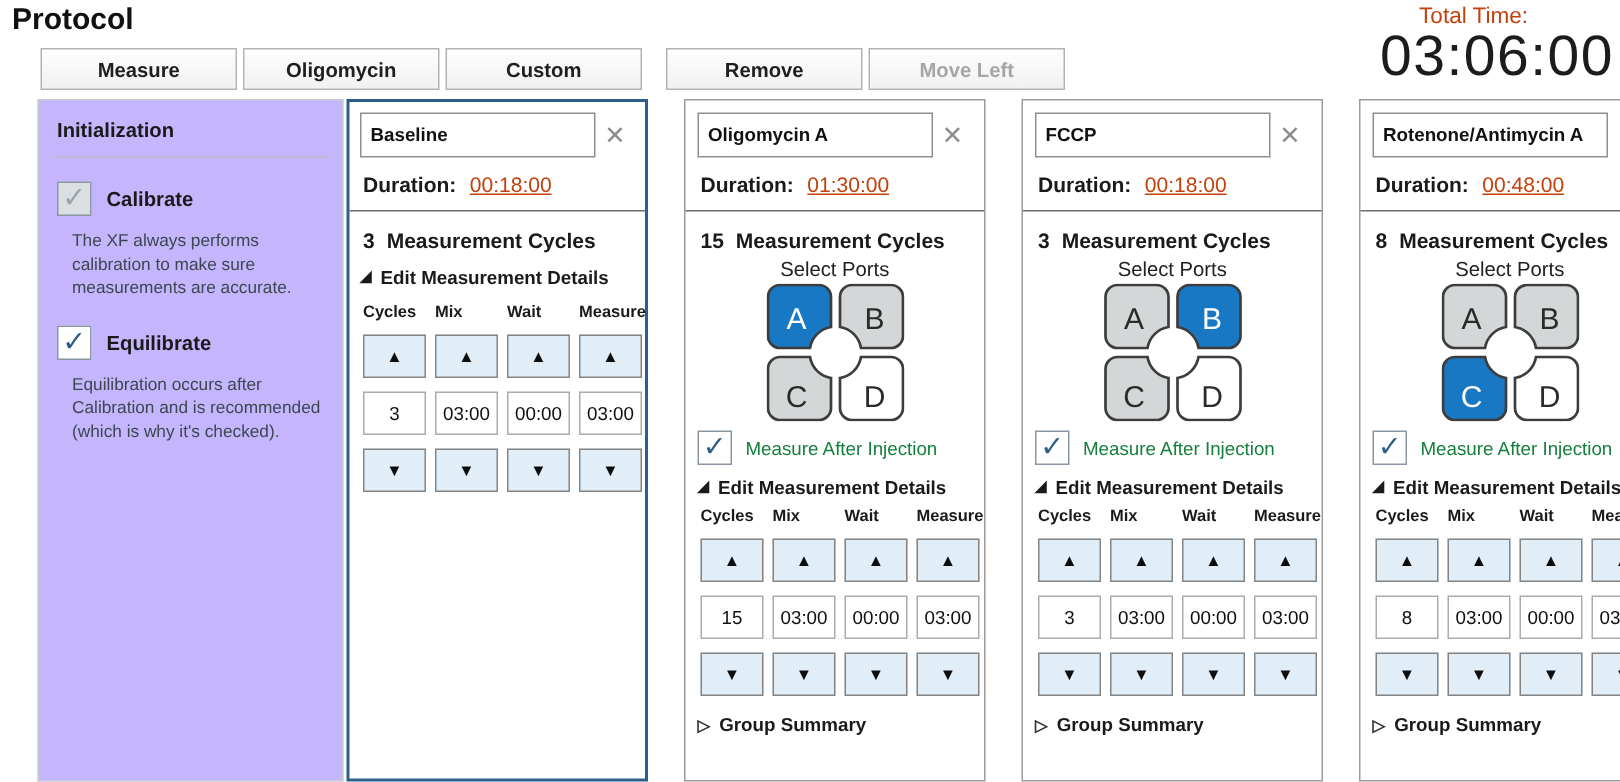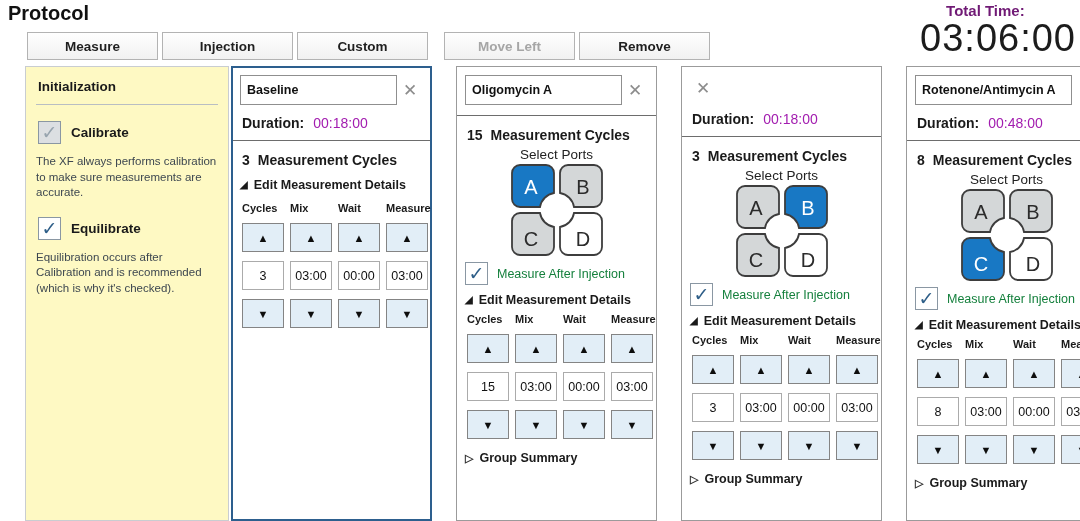--- a/index.html
+++ b/index.html
@@ -10,52 +10,52 @@
 
   
   .toolbar { position:absolute; left:27px; top:32px; display:flex; }
   .tb-btn { width:131px; height:28px; margin-right:4px; background:linear-gradient(#fefefe,#f1f1f1);
     border:1px solid #b3b3b3; font-family:inherit; font-size:13.5px; font-weight:600; color:#1f1f1f;
     display:flex; align-items:center; justify-content:center; cursor:default; }
   .tb-gap { width:12px; }
   .tb-btn[data-state="disabled"] { color:#a6a6a6; font-weight:600; }
 
   .total-time { position:absolute; right:4px; top:2px; text-align:left; }
-  .total-time .tt-label { font-size:15px; font-weight:700; color:#701a75; margin-left:26px; }
+  .total-time .tt-label { font-size:15px; font-weight:400; color:#c2410c; margin-left:26px; }
   .total-time .tt-value { font-size:38px; font-weight:300; color:#1c1c1c; letter-spacing:1px; line-height:1.0; }
 
   
   .main { position:absolute; left:25px; top:66px; right:3px; bottom:0; display:flex; }
 
   
-  .init-panel { width:204px; min-width:204px; background:#fef9c3; border:1px solid #c9cdd1;
+  .init-panel { width:204px; min-width:204px; background:#c4b5fd; border:1px solid #c9cdd1;
     margin-right:2px; padding:10px 10px 0 10px; }
   .init-title { font-size:13.5px; font-weight:700; padding:2px 0 10px 2px; border-bottom:1px solid #b9bec3; }
   .chk-row { display:flex; align-items:center; margin:16px 0 10px 2px; }
   .chk-box { width:23px; height:23px; background:#fff; border:1px solid #8a97a3; margin-right:10px;
     display:flex; align-items:center; justify-content:center; font-size:19px; line-height:1;
     color:#2e5e88; cursor:default; }
   .chk-box[data-state="checked-disabled"] { background:#dcdfe2; color:#97a4ae; }
   .chk-label { font-size:13.5px; font-weight:700; }
-  .init-desc { font-size:11.5px; color:#3d4750; line-height:1.35; margin:0 0 6px 0; }
+  .init-desc { font-size:11.5px; color:#3d4750; line-height:1.35; margin:0 0 6px 12px; }
 
   
   .cards { display:flex; gap:24px; }
   .card { width:201px; min-width:201px; background:#fff; border:1px solid #9b9b9b; padding:8px; }
   .card[data-state="selected"] { border:2px solid #2d5f8e; padding:7px; }
 
   .title-row { display:flex; align-items:center; margin-bottom:10px; }
   .title-input { flex:1; height:30px; border:1px solid #8f8f8f; font-family:inherit;
     font-size:12.5px; font-weight:700; padding:0 6px; color:#111; min-width:0; }
   .close-x { width:26px; height:26px; border:none; background:none; color:#8d8d8d; font-size:17px;
     display:flex; align-items:center; justify-content:center; cursor:default; }
 
   .dur-row { font-size:14px; margin:2px 0 9px 2px; }
   .dur-label { font-weight:700; margin-right:9px; }
-  .dur-value { color:#a21caf; }
+  .dur-value { color:#c2410c;text-decoration:underline; }
   .card hr { border:none; border-top:1px solid #6d6d6d; margin:0 -8px; }
   .card[data-state="selected"] hr { margin:0 -7px; }
 
   .cyc-row { font-size:14px; font-weight:700; margin:11px 0 4px 2px; }
   .cyc-row .num { margin-right:8px; }
 
   .select-ports { text-align:center; font-size:13.5px; color:#222; margin:3px 0 2px; }
   .ports-wrap { display:flex; justify-content:center; margin-bottom:6px; }
   .port path { fill:#d4d7d8; stroke:#3d3d3d; stroke-width:1.8; }
   .port text { fill:#2b2b2b; font-size:20px; font-family:"Liberation Sans",sans-serif; }
@@ -82,25 +82,25 @@
   .gs-row { display:flex; align-items:center; font-size:12.5px; font-weight:600; margin-top:12px; }
   .gs-row .tri { font-size:11px; color:#333; }
 </style>
 </head>
 <body>
 
 <div class="page-title">Protocol</div>
 
 <div class="toolbar">
   <button class="tb-btn">Measure</button>
-  <button class="tb-btn">Injection</button>
+  <button class="tb-btn">Oligomycin</button>
   <button class="tb-btn">Custom</button>
   <div class="tb-gap"></div>
+  <button class="tb-btn">Remove</button>
   <button class="tb-btn" data-state="disabled">Move Left</button>
-  <button class="tb-btn">Remove</button>
 </div>
 
 <div class="total-time">
   <div class="tt-label">Total Time:</div>
   <div class="tt-value">03:06:00</div>
 </div>
 
 <div class="main">
 
   <div class="init-panel">
@@ -152,20 +152,23 @@
         <button class="spin">▼</button>
         <button class="spin">▼</button>
         <button class="spin">▼</button>
       </div>
     </div>
 
     <div class="card" data-state="normal">
       <div class="title-row">
         <input class="title-input" value="Oligomycin A" style="">
         <button class="close-x">✕</button>
+      </div>
+      <div class="dur-row">
+        <span class="dur-label">Duration:</span><span class="dur-value">01:30:00</span>
       </div>
       <hr>
       <div class="cyc-row">
         <span class="num">15</span><span>Measurement Cycles</span>
       </div>
       <div class="select-ports">Select Ports</div>
       <div class="ports-wrap">
         <svg width="92" height="92" viewBox="0 0 92 92">
           <g class="port" data-state="selected">
             <path d="M 9,1 H 35 A 8,8 0 0 1 43,9 V 29 A 17,17 0 0 0 29,43 H 9 A 8,8 0 0 1 1,35 V 9 A 8,8 0 0 1 9,1 Z"></path>
@@ -212,20 +215,21 @@
         <button class="spin">▼</button>
       </div>
       <div class="gs-row">
         <span class="tri">▷</span>
         <span>Group Summary</span>
       </div>
     </div>
 
     <div class="card" data-state="normal">
       <div class="title-row">
+        <input class="title-input" value="FCCP" style="">
         <button class="close-x">✕</button>
       </div>
       <div class="dur-row">
         <span class="dur-label">Duration:</span><span class="dur-value">00:18:00</span>
       </div>
       <hr>
       <div class="cyc-row">
         <span class="num">3</span><span>Measurement Cycles</span>
       </div>
       <div class="select-ports">Select Ports</div>

